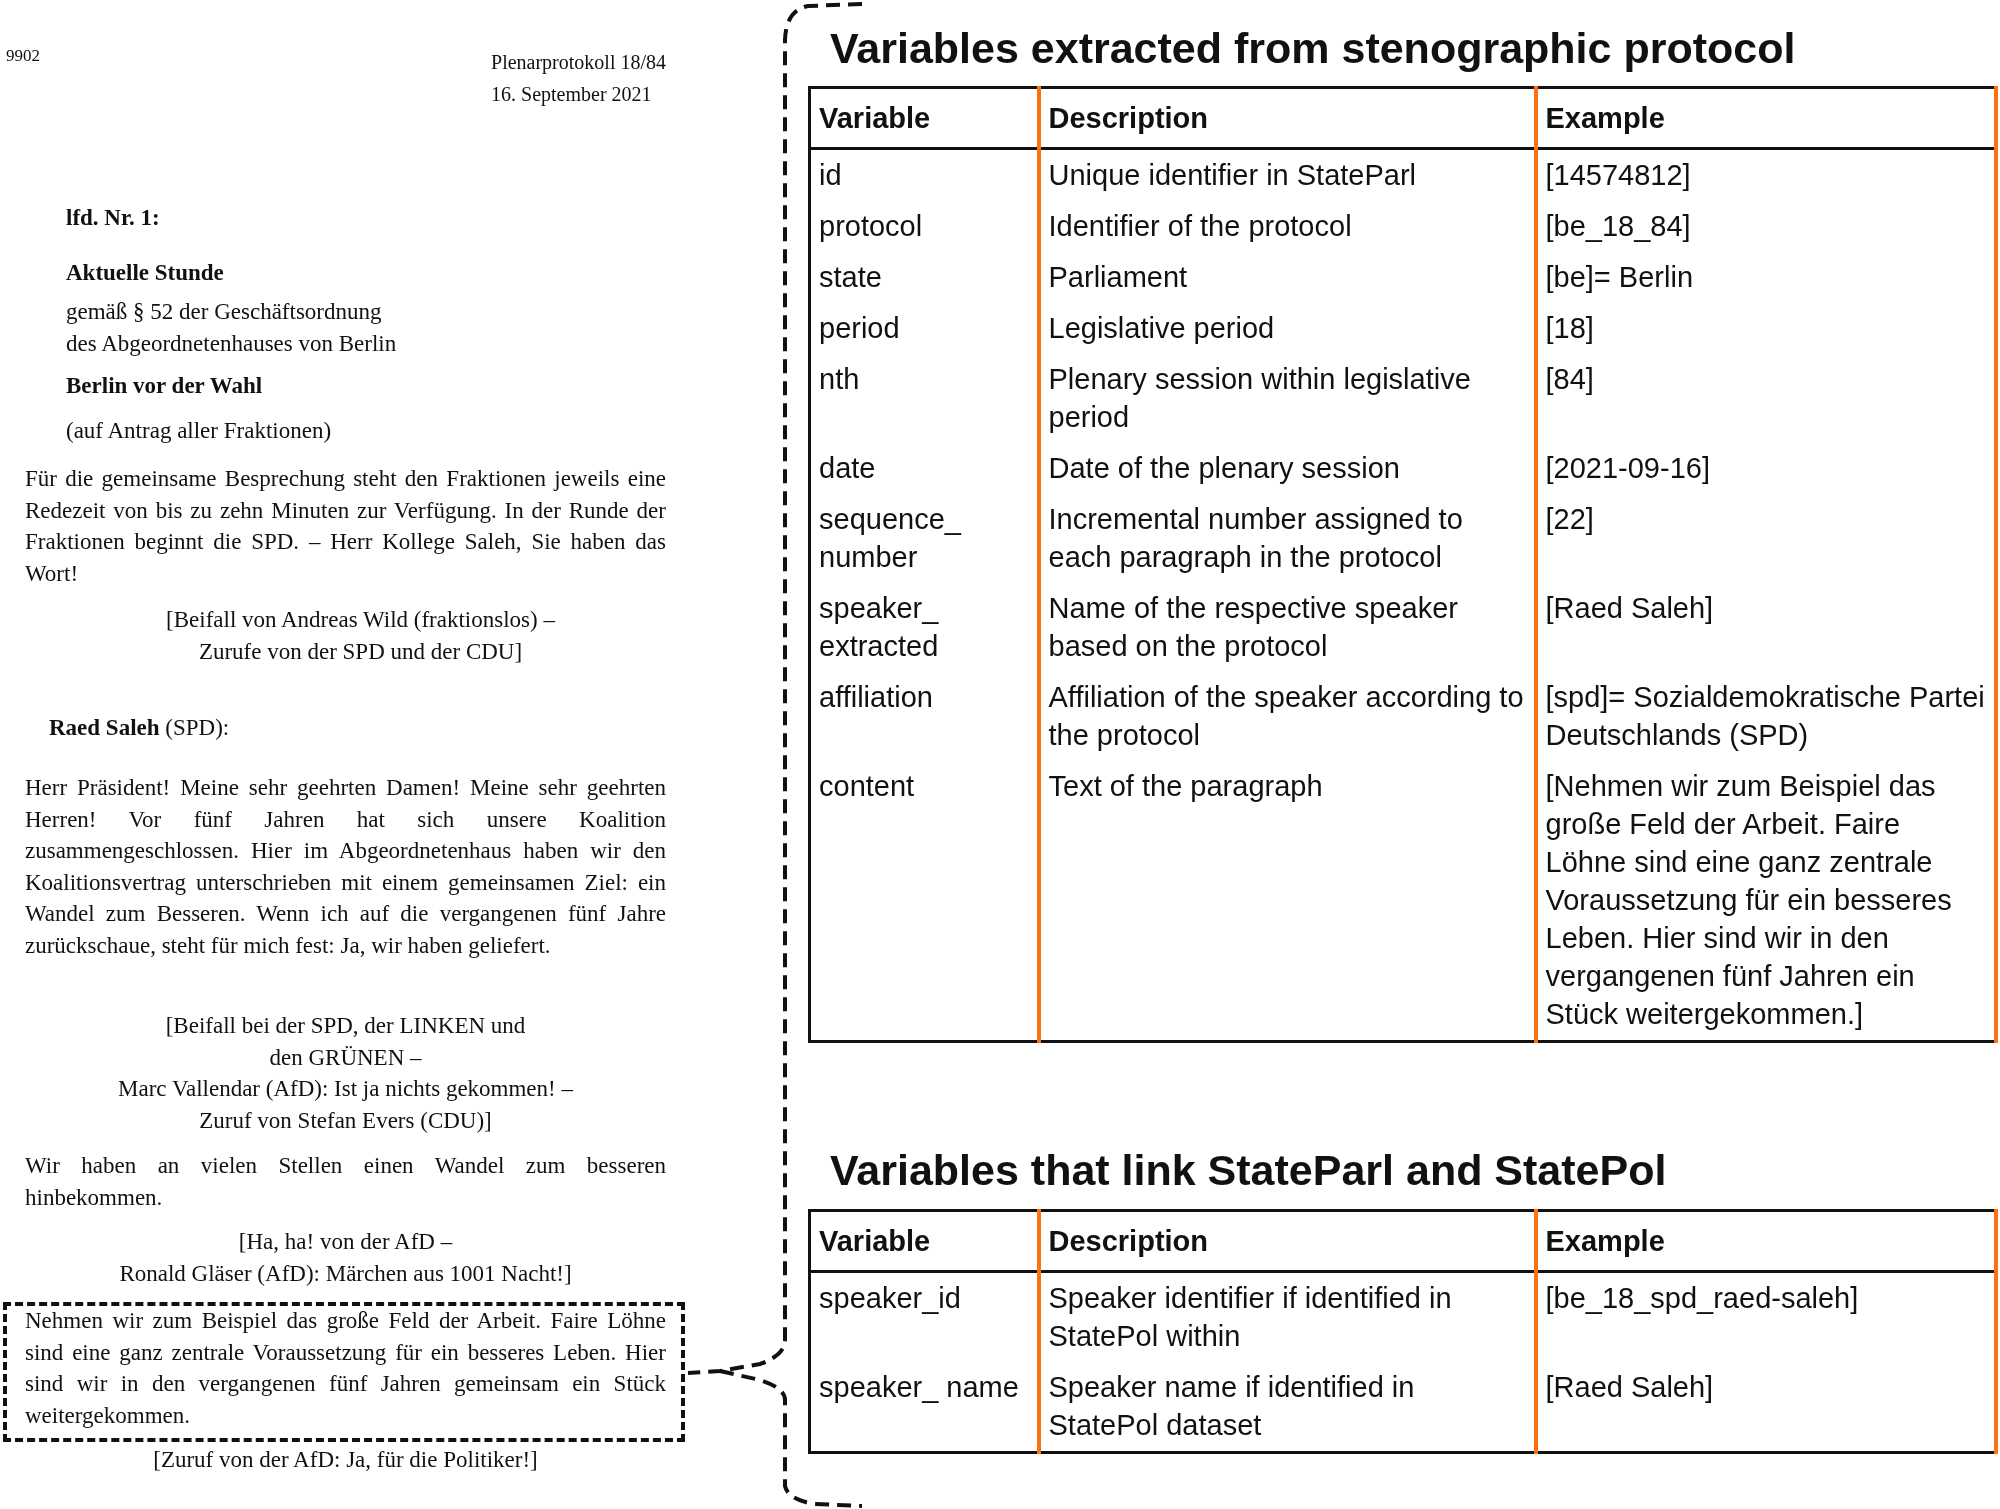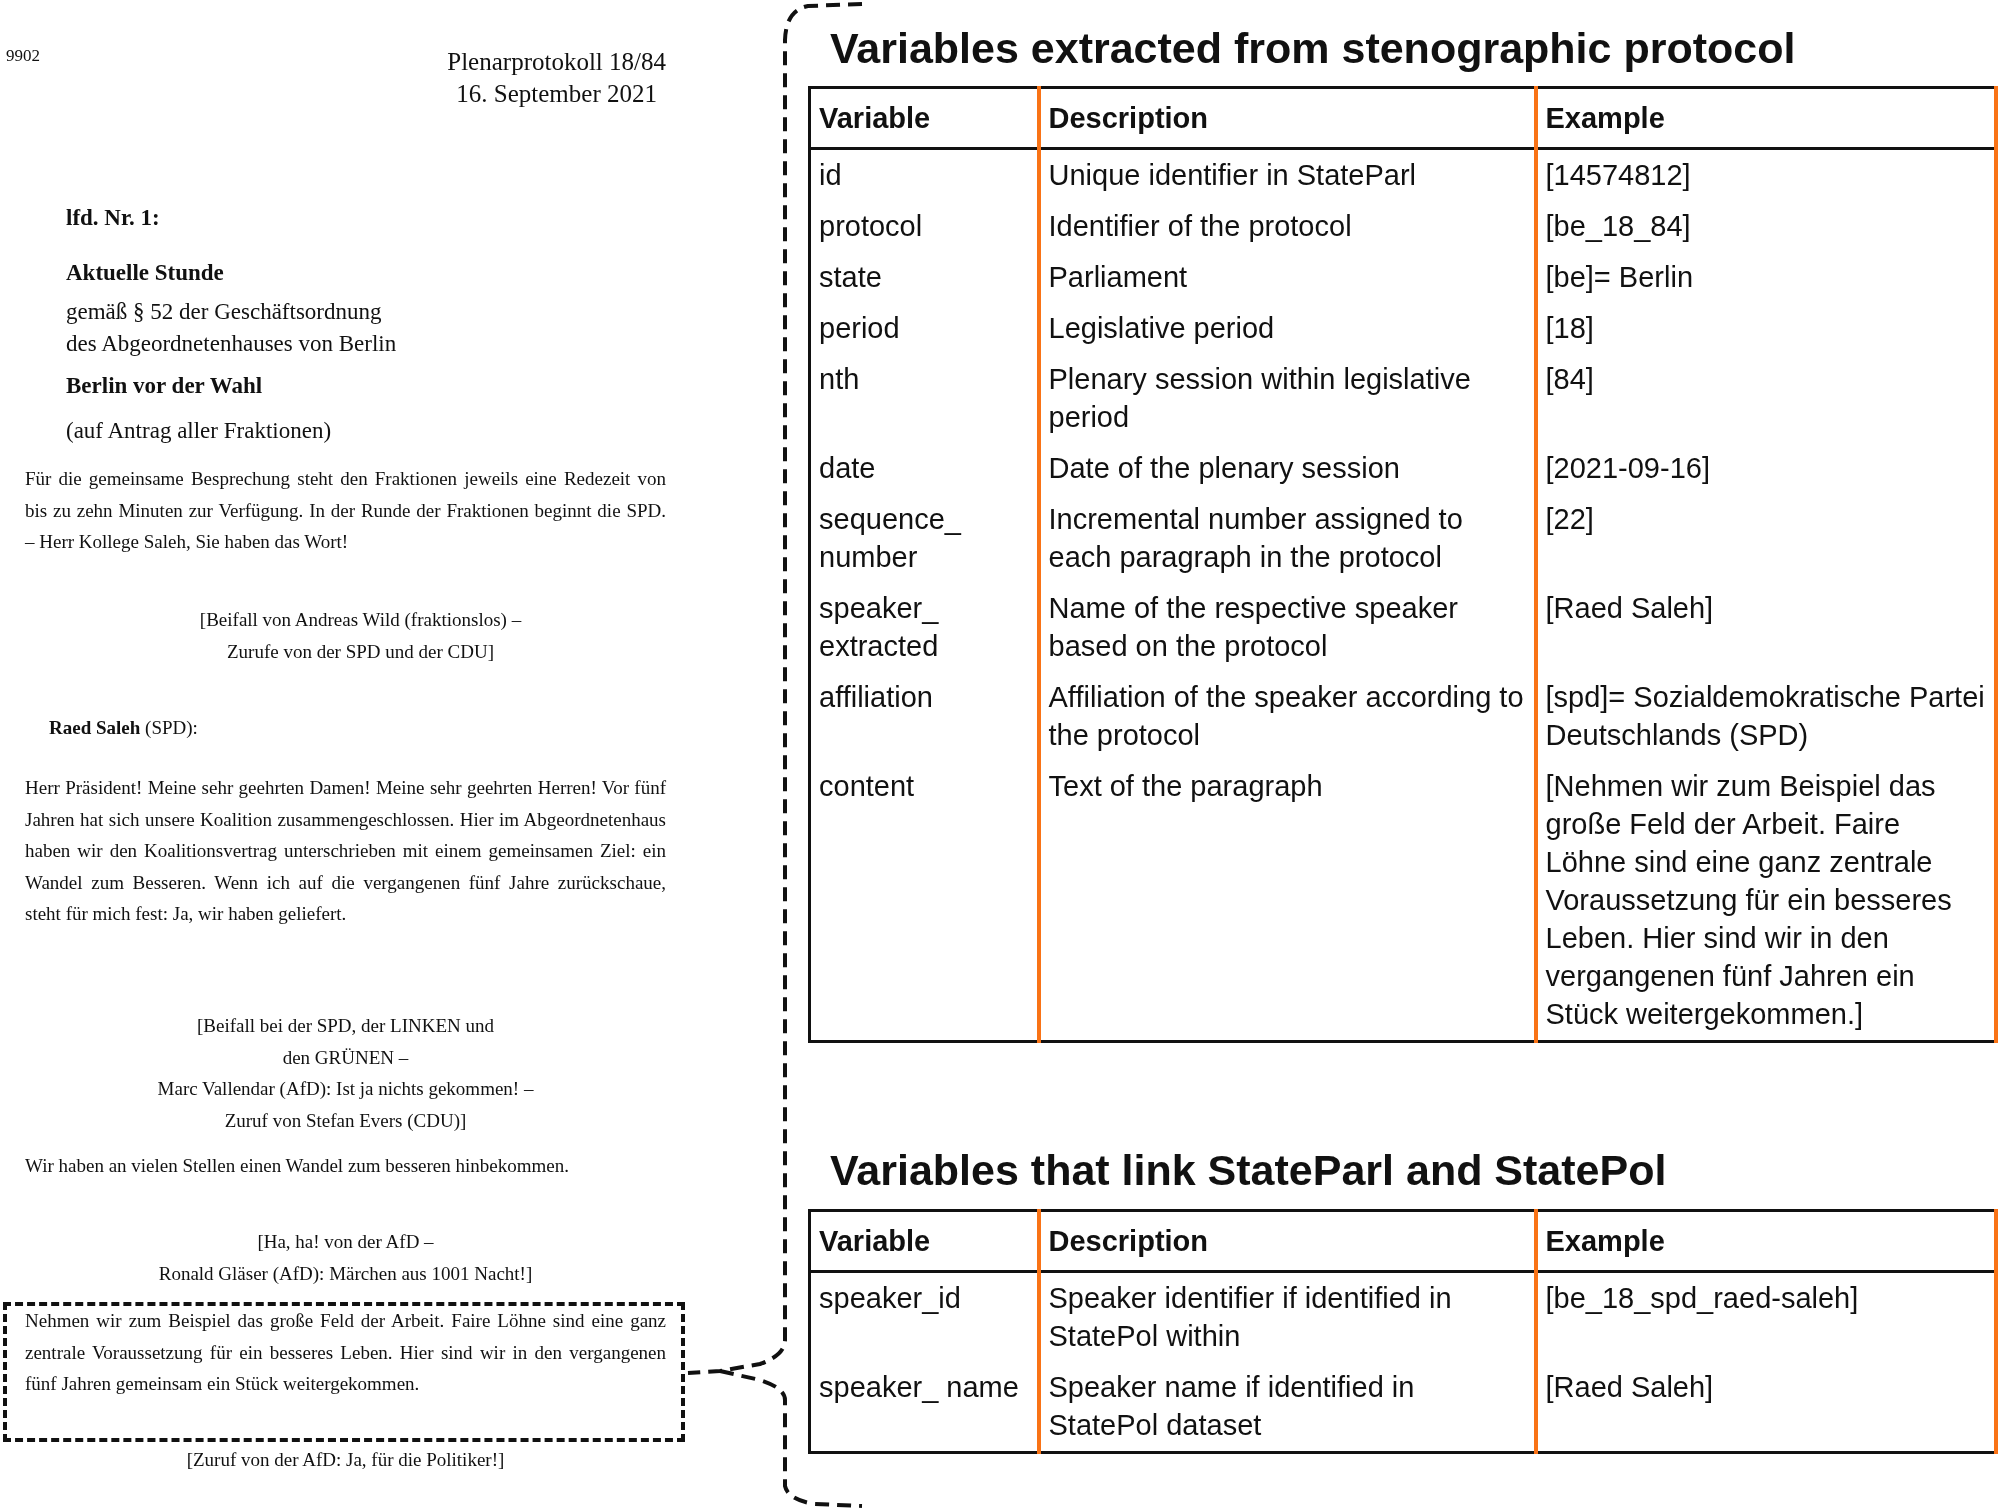--- a/index.html
+++ b/index.html
@@ -3,22 +3,22 @@
 <meta charset="utf-8">
 <style>
   html, body { margin:0; padding:0; background:#ffffff; }
   body { width:2000px; height:1509px; position:relative; overflow:hidden; color:#111; }
   .serif { font-family: "Liberation Serif", "DejaVu Serif", serif; }
   .sans { font-family: "Liberation Sans", "DejaVu Sans", sans-serif; }
 
   
   .page { position:absolute; left:0; top:0; width:700px; height:1509px; }
   .pagenum { position:absolute; left:6px; top:46px; font-size:17px; }
-  .pagehead { position:absolute; right:34px; top:46px; text-align:center; font-size:25px; line-height:32px; }
-  .col { position:absolute; left:25px; width:641px; font-size:19px; line-height:31.5px; }
+  .pagehead { position:absolute; right:34px; top:46px; text-align:left; font-size:20px; line-height:32px; }
+  .col { position:absolute; left:25px; width:641px; font-size:23px; line-height:31.5px; }
   .indent { position:absolute; left:66px; font-size:23px; }
   .bold { font-weight:bold; }
   .just { text-align:justify; text-align-last:left; }
   .center { text-align:center; }
 
   .highlight-box { position:absolute; left:3px; top:1302px; width:682px; height:140px; border:4px dashed #111; box-sizing:border-box; }
 
   
   .section-title { position:absolute; left:830px; font-size:43px; font-weight:bold; letter-spacing:0px; }
   table.vars { position:absolute; left:808px; width:1190px; border-collapse:collapse; font-size:29px; line-height:38px; border:3px solid #111; }

